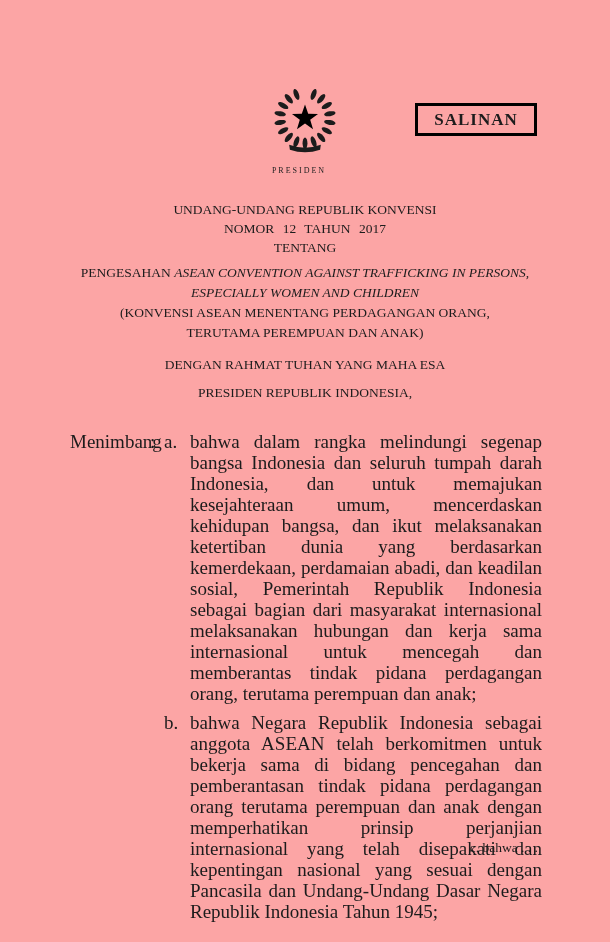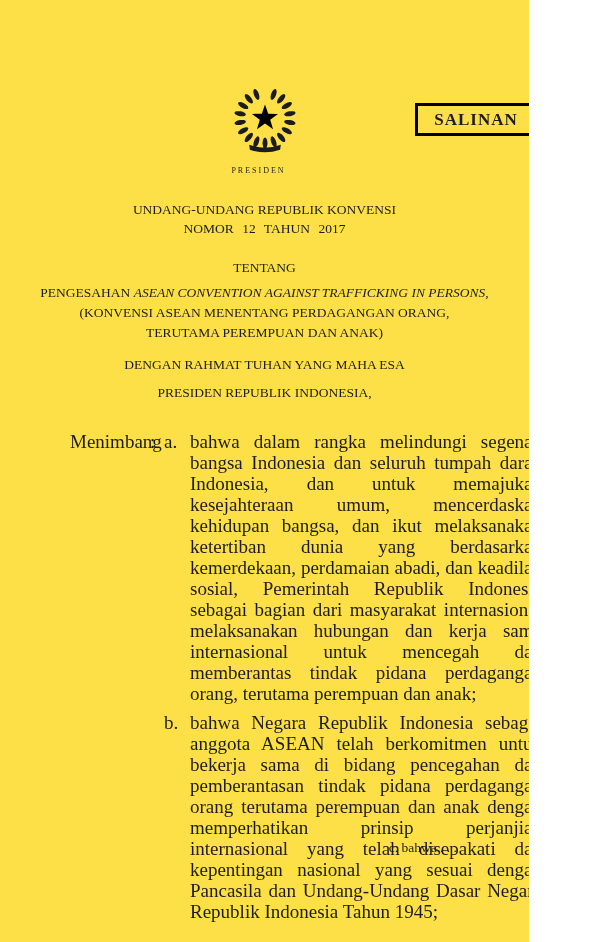--- a/index.html
+++ b/index.html
@@ -1,21 +1,21 @@
 <!DOCTYPE html>
 <html><head>
 <meta charset="utf-8">
 <style>
   * { margin:0; padding:0; box-sizing:border-box; }
   html, body { background:#ffffff; }
   .page {
     position:relative;
-    width:529px;
+    width:610px;
     height:942px;
-    background:#fde047;
+    background:#fca5a5;
     font-family:"Liberation Serif", serif;
     color:#1c1c1c;
     overflow:hidden;
   }
 
   
   .emblem {
     position:absolute;
     top:82px;
     left:50%;
@@ -55,21 +55,21 @@
   
   .title-block {
     position:absolute;
     top:200px;
     left:35px; right:35px;
     text-align:center;
     font-size:13.5px;
     line-height:19px;
   }
   .law-number { word-spacing:5px; }
-  .tentang { margin-top:20px; }
+  .tentang { margin-top:0; }
   .subject { margin-top:6px; line-height:20px; }
   .subject em { font-style:italic; }
   .invocation { margin-top:12px; }
   .authority { margin-top:9px; }
 
   
   .menimbang {
     position:absolute;
     top:431px;
     left:70px;
@@ -139,20 +139,23 @@
   <div class="title-block">
     <div>UNDANG-UNDANG REPUBLIK KONVENSI</div>
     <div class="law-number">NOMOR 12 TAHUN 2017</div>
     <div class="tentang">TENTANG</div>
 
     <div class="subject">
       <div>
         <span>PENGESAHAN</span>
         <em>ASEAN CONVENTION AGAINST TRAFFICKING IN PERSONS,</em>
       </div>
+      <div>
+        <em>ESPECIALLY WOMEN AND CHILDREN</em>
+      </div>
       <div>(KONVENSI ASEAN MENENTANG PERDAGANGAN ORANG,</div>
       <div>TERUTAMA PEREMPUAN DAN ANAK)</div>
     </div>
 
     <div class="invocation">DENGAN RAHMAT TUHAN YANG MAHA ESA</div>
     <div class="authority">PRESIDEN REPUBLIK INDONESIA,</div>
   </div>
 
   <div class="menimbang">
     <div class="m-row">

